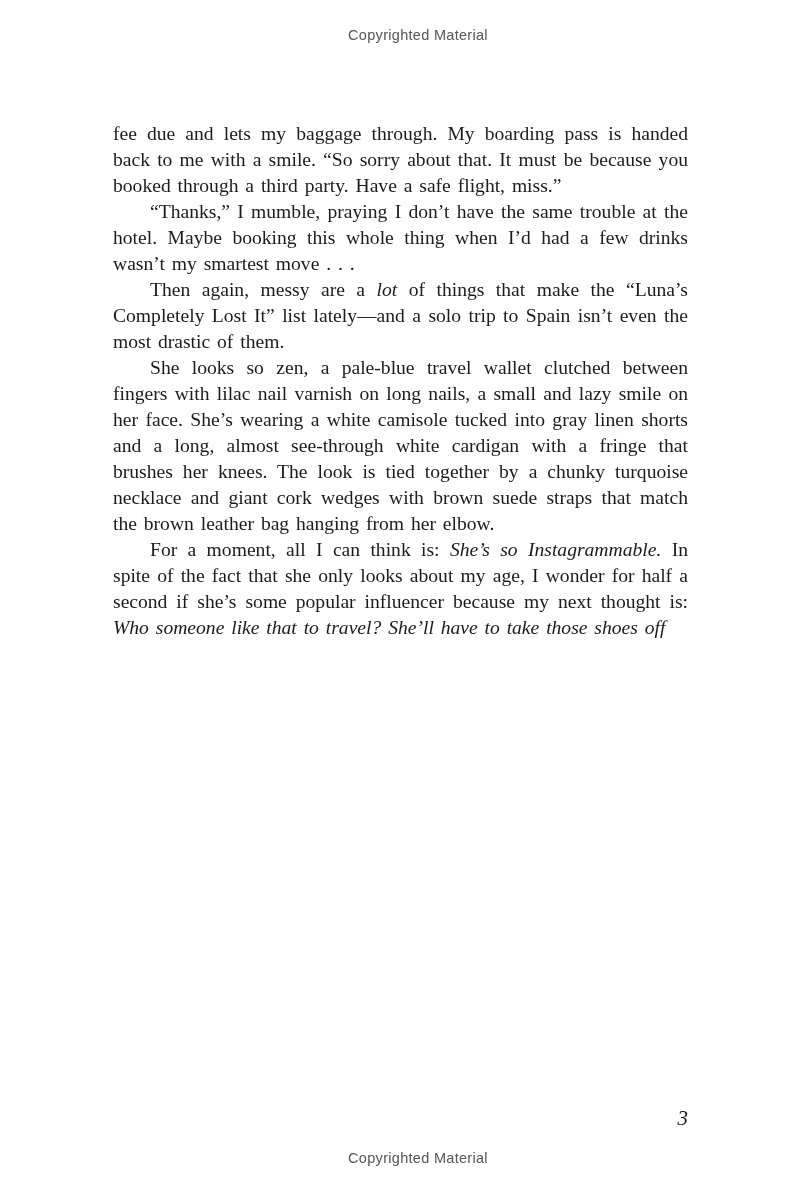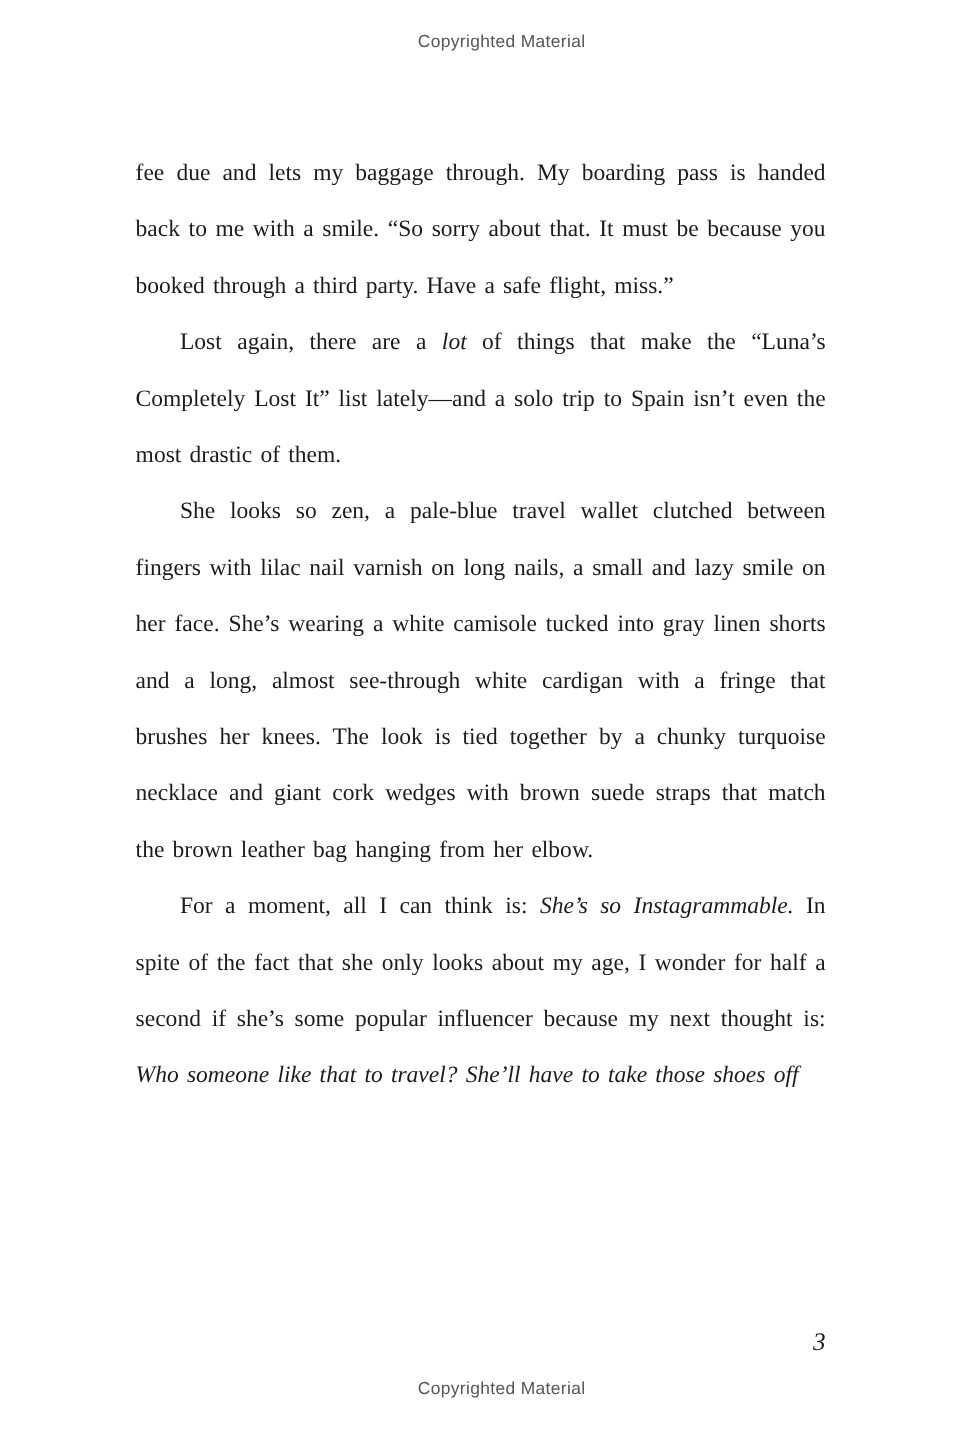--- a/index.html
+++ b/index.html
@@ -27,21 +27,21 @@
     padding-left: 36px;
   }
   .notice.top { top: 27px; }
   .notice.bottom { top: 1150px; }
   .text-block {
     position: absolute;
     left: 113px;
     top: 121px;
     width: 575px;
     font-size: 19.6px;
-    line-height: 47px;
+    line-height: 26px;
     text-align: justify;
     word-spacing: 0.10em;
   }
   .para {
     margin: 0;
     text-align: justify;
   }
   .para.indent { text-indent: 37px; }
   .para em, .text-block em { font-style: italic; }
   .page-number {
@@ -56,20 +56,21 @@
     color: #1c1a1e;
   }
 </style>
 </head>
 <body>
 
 <div class="notice top">Copyrighted Material</div>
 
 <div class="text-block">
     <p class="para"><span>fee due and lets my baggage through. My boarding pass is handed back to me with a smile. “So sorry about that. It must be because you booked through a third party. Have a safe flight, miss.”</span></p>
-    <p class="para indent"><span>Lost again, there are a </span><em>lot</em><span> of things that make the “Luna’s Completely Lost It” list lately—and a solo trip to Spain isn’t even the most drastic of them.</span></p>
+    <p class="para indent"><span>“Thanks,” I mumble, praying I don’t have the same trouble at the hotel. Maybe booking this whole thing when I’d had a few drinks wasn’t my smartest move . . .</span></p>
+    <p class="para indent"><span>Then again, messy are a </span><em>lot</em><span> of things that make the “Luna’s Completely Lost It” list lately—and a solo trip to Spain isn’t even the most drastic of them.</span></p>
     <p class="para indent"><span>She looks so zen, a pale-blue travel wallet clutched between fingers with lilac nail varnish on long nails, a small and lazy smile on her face. She’s wearing a white camisole tucked into gray linen shorts and a long, almost see-through white cardigan with a fringe that brushes her knees. The look is tied together by a chunky turquoise necklace and giant cork wedges with brown suede straps that match the brown leather bag hanging from her elbow.</span></p>
     <p class="para indent"><span>For a moment, all I can think is: </span><em>She’s so Instagrammable.</em><span> In spite of the fact that she only looks about my age, I wonder for half a second if she’s some popular influencer because my next thought is: </span><em>Who someone like that to travel? She’ll have to take those shoes off</em></p>
   </div>
 
 <div class="page-number">3</div>
 
 <div class="notice bottom">Copyrighted Material</div>
 
 </body></html>

